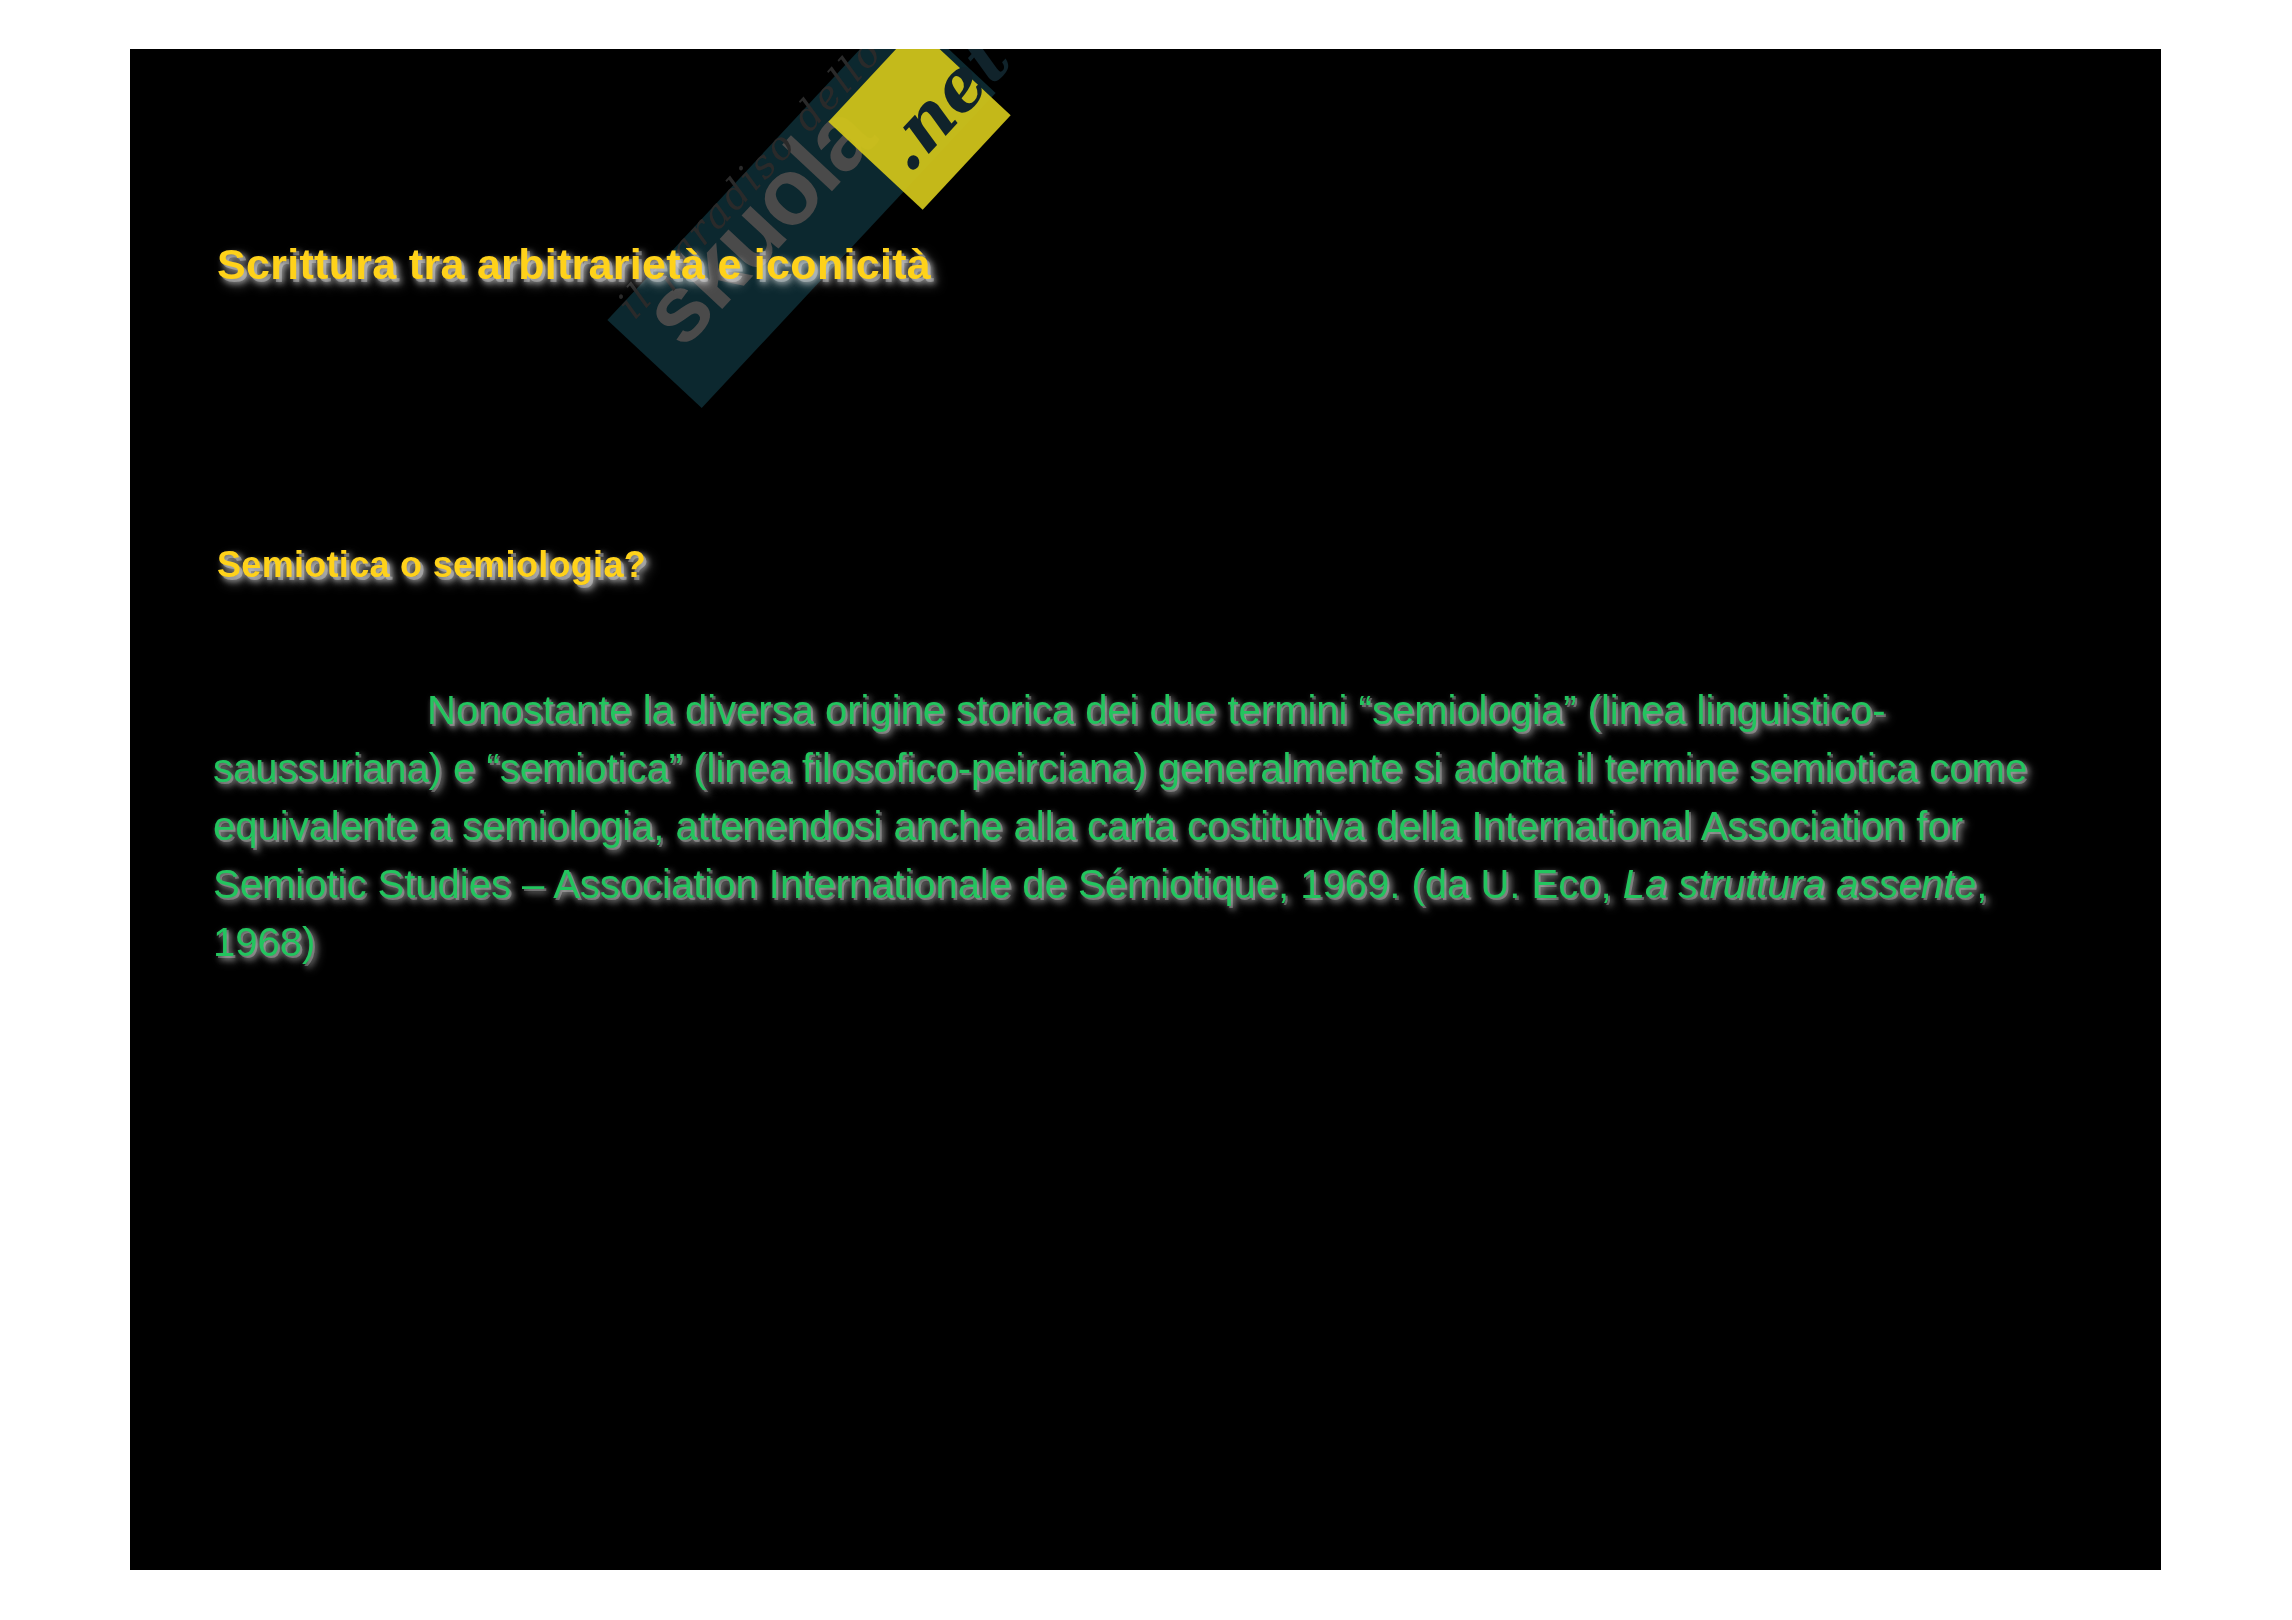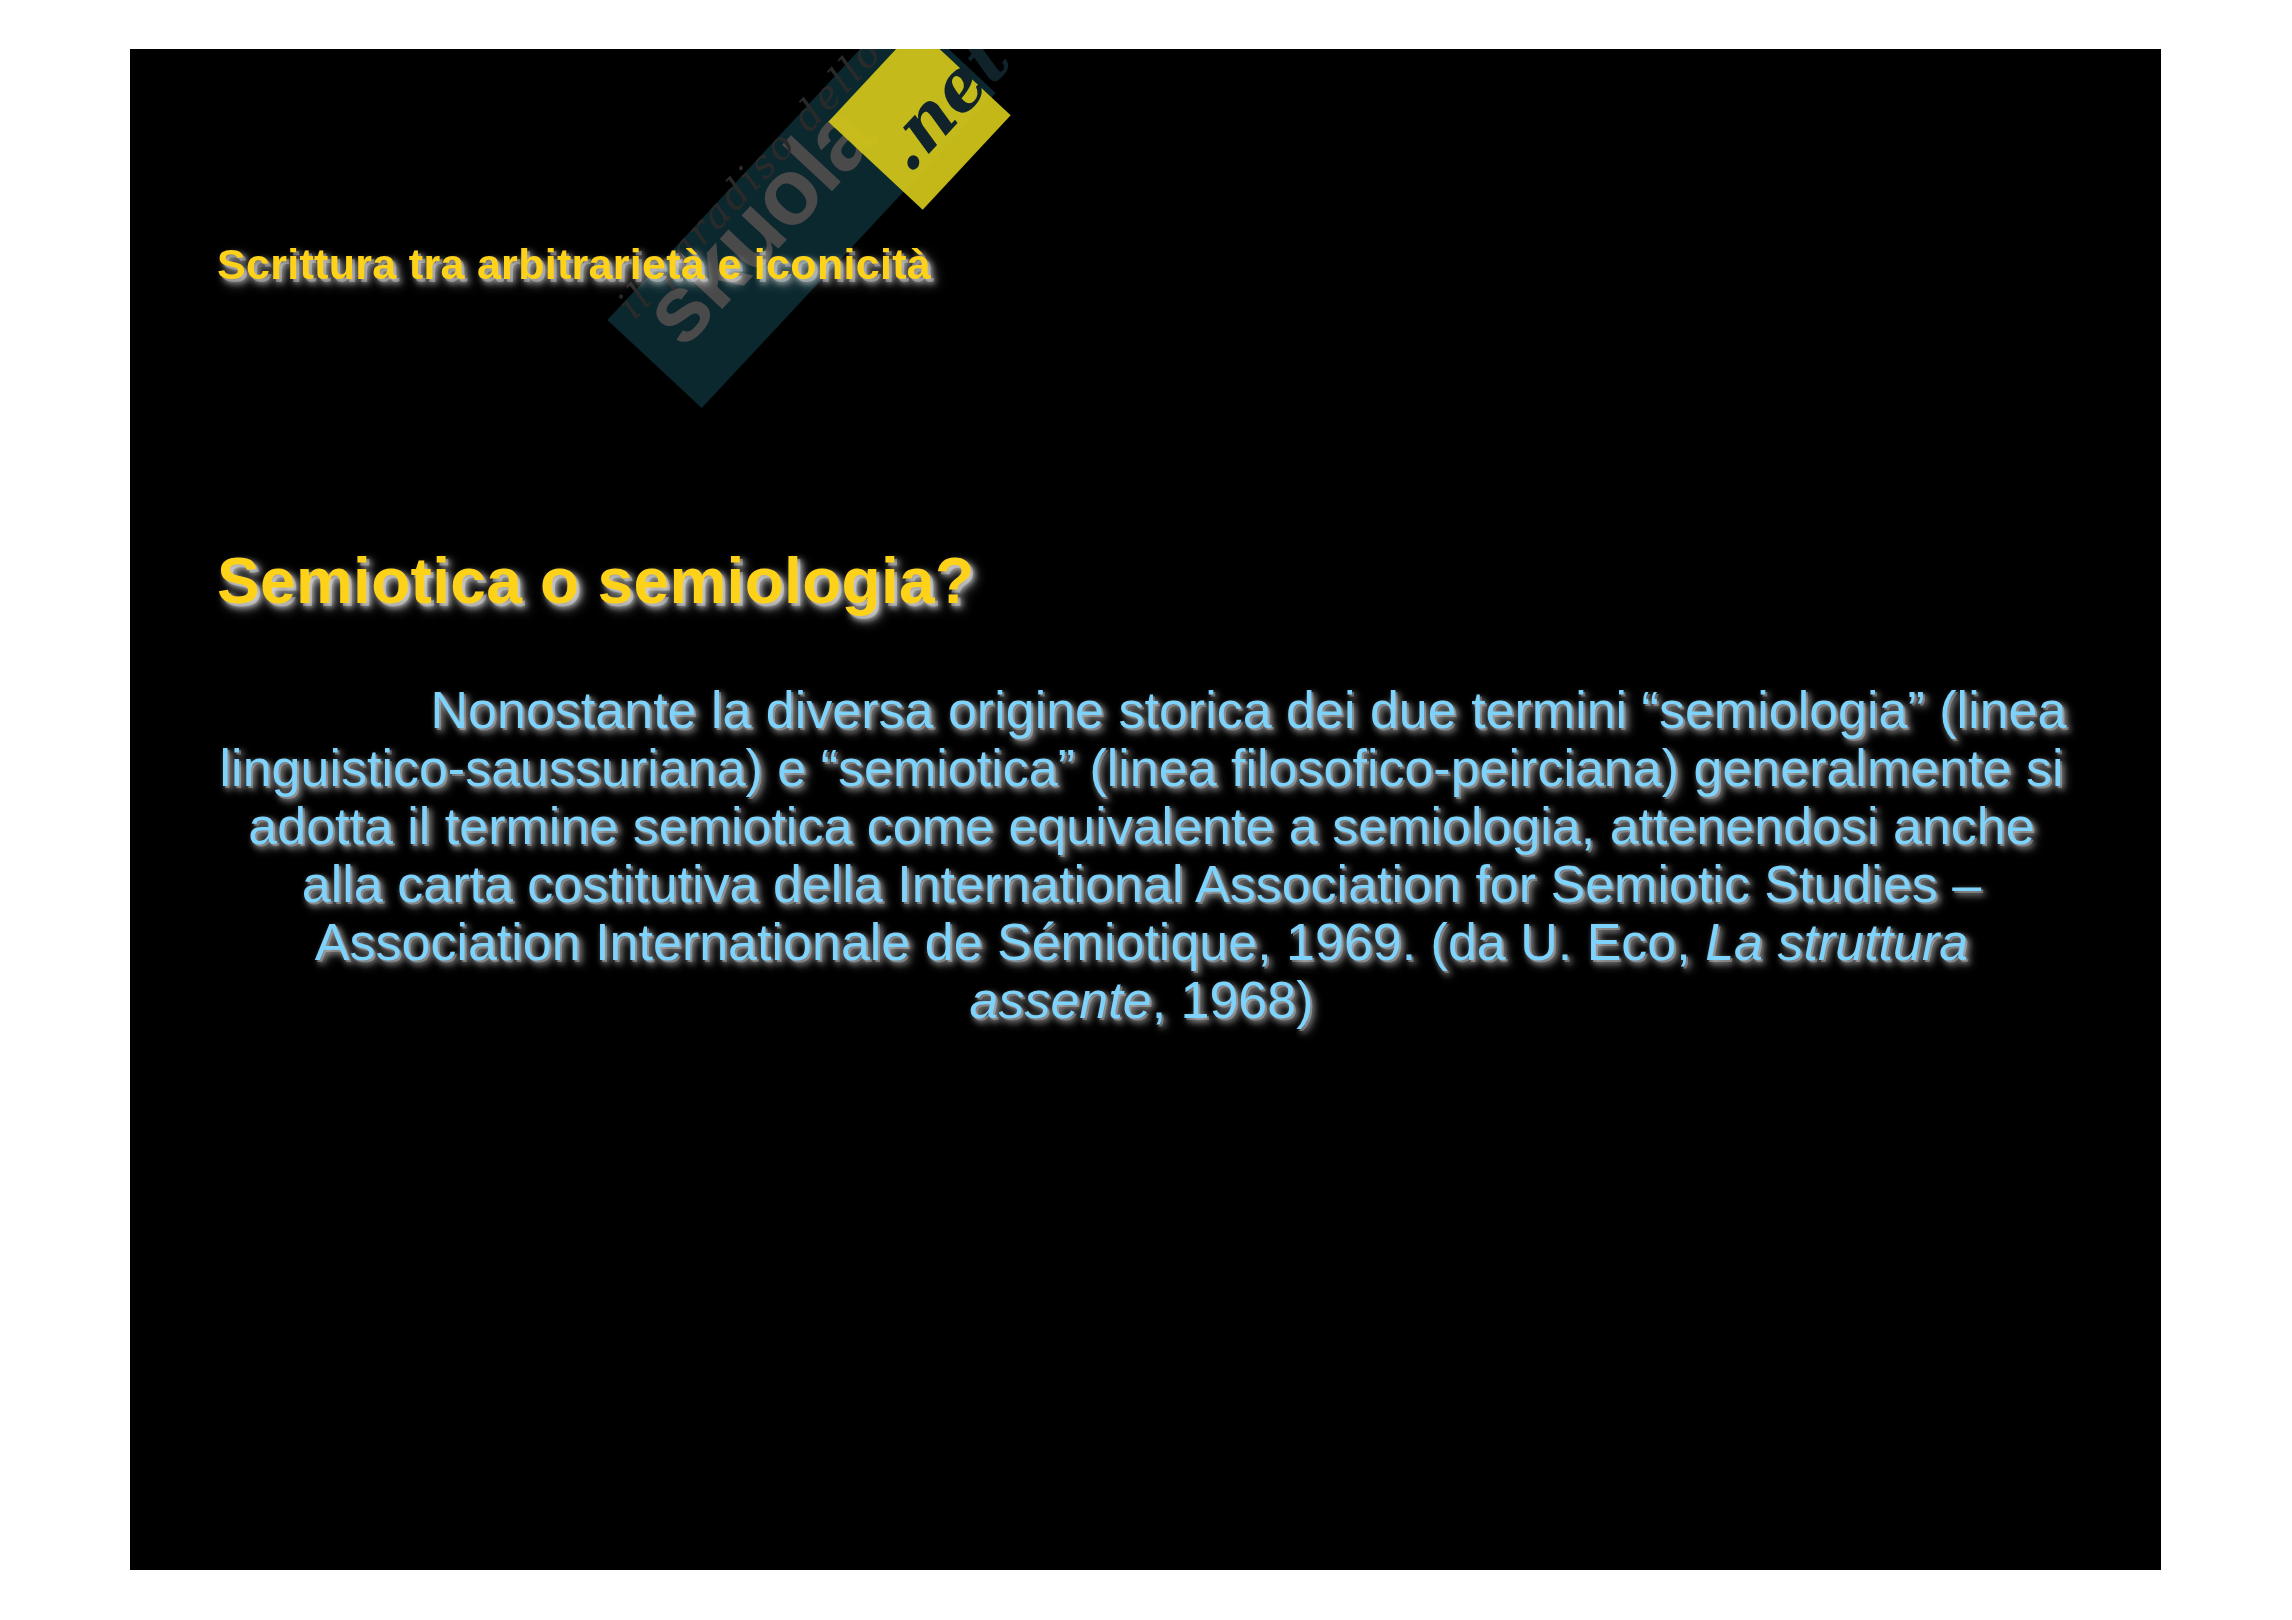--- a/index.html
+++ b/index.html
@@ -123,40 +123,40 @@
     white-space: nowrap;
     text-shadow:
       2.9px 2.9px 0px rgba(255,255,255,0.30),
       3.9px 3.9px 6.9px rgba(255,255,255,0.65),
       5.9px 5.9px 11.8px rgba(200,200,200,0.45);
   }
 
   #subtitle {
     left: 87px;
     top: 495px;
-    font-size: 64px;
+    font-size: 36px;
     font-weight: bold;
     color: #ffd21a;
     letter-spacing: 0.3px;
     white-space: nowrap;
     text-shadow:
       2.9px 2.9px 0px rgba(255,255,255,0.32),
       3.9px 3.9px 6.9px rgba(255,255,255,0.70),
       5.9px 5.9px 11.8px rgba(210,210,210,0.45);
   }
 
   #body {
     left: 83px;
     top: 632px;
     width: 1857px;
-    font-size: 52px;
+    font-size: 40px;
     line-height: 58px;
-    color: #7dd3fc;
+    color: #22c55e;
     text-indent: 214px;
-    text-align: center;
+    text-align: left;
     text-shadow:
       2px 2px 0px rgba(255,255,255,0.28),
       2.9px 2.9px 5.9px rgba(255,255,255,0.60),
       4.9px 4.9px 9.8px rgba(205,205,205,0.40);
   }
   #body .bookitalic { font-style: italic; }
 </style>
 </head>
 <body>
 

